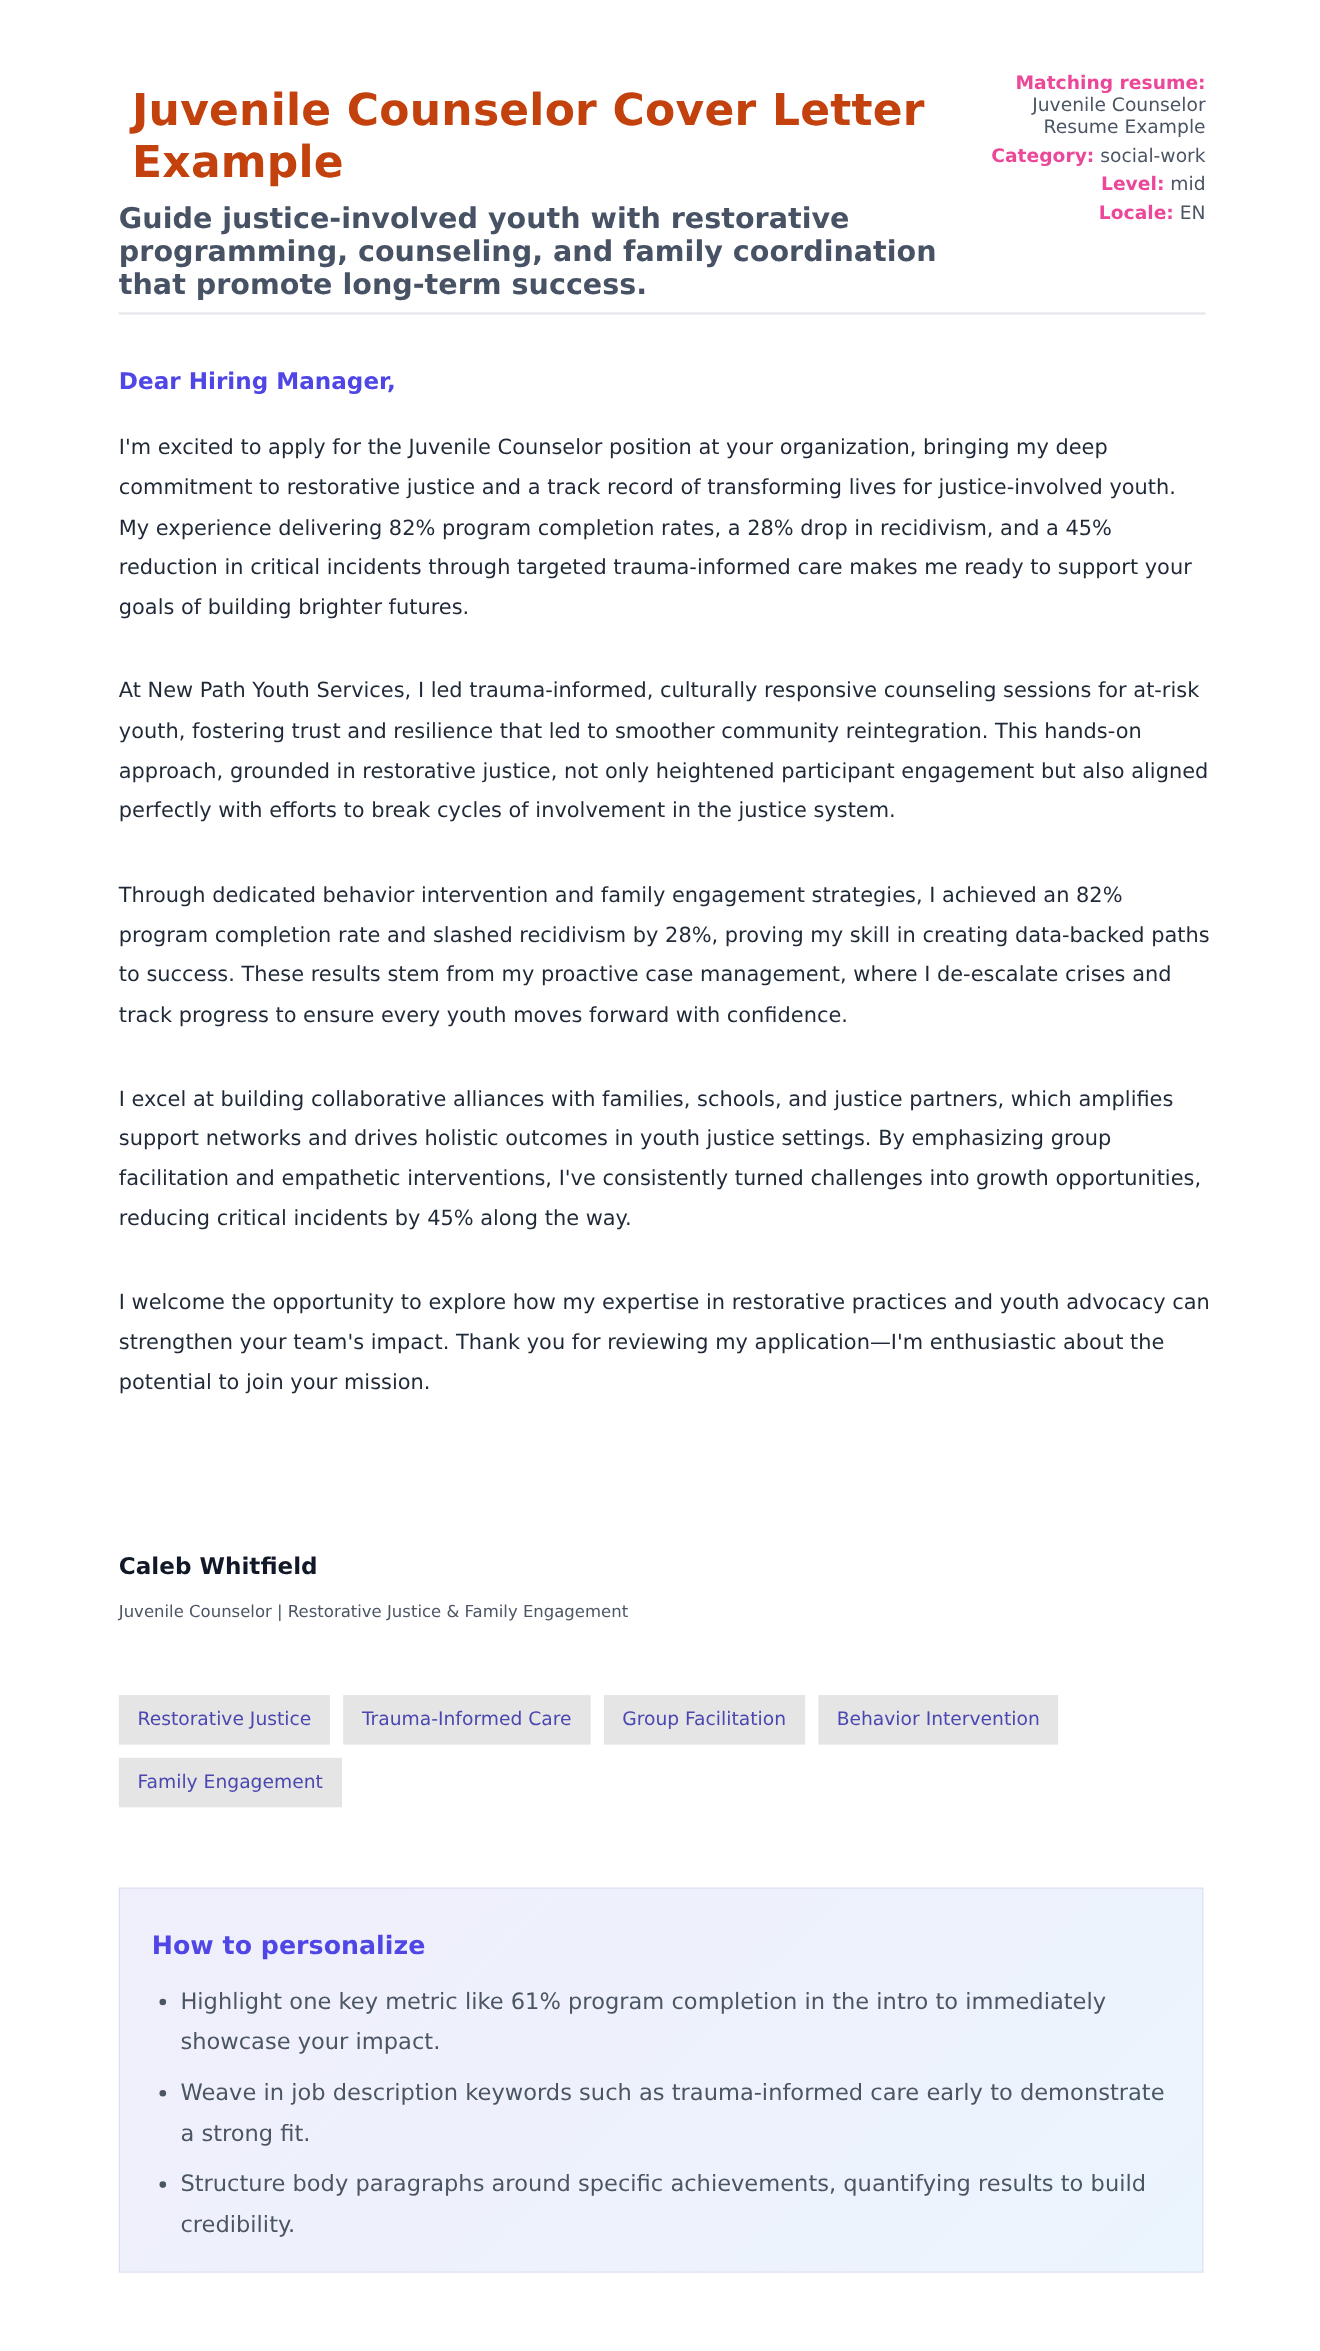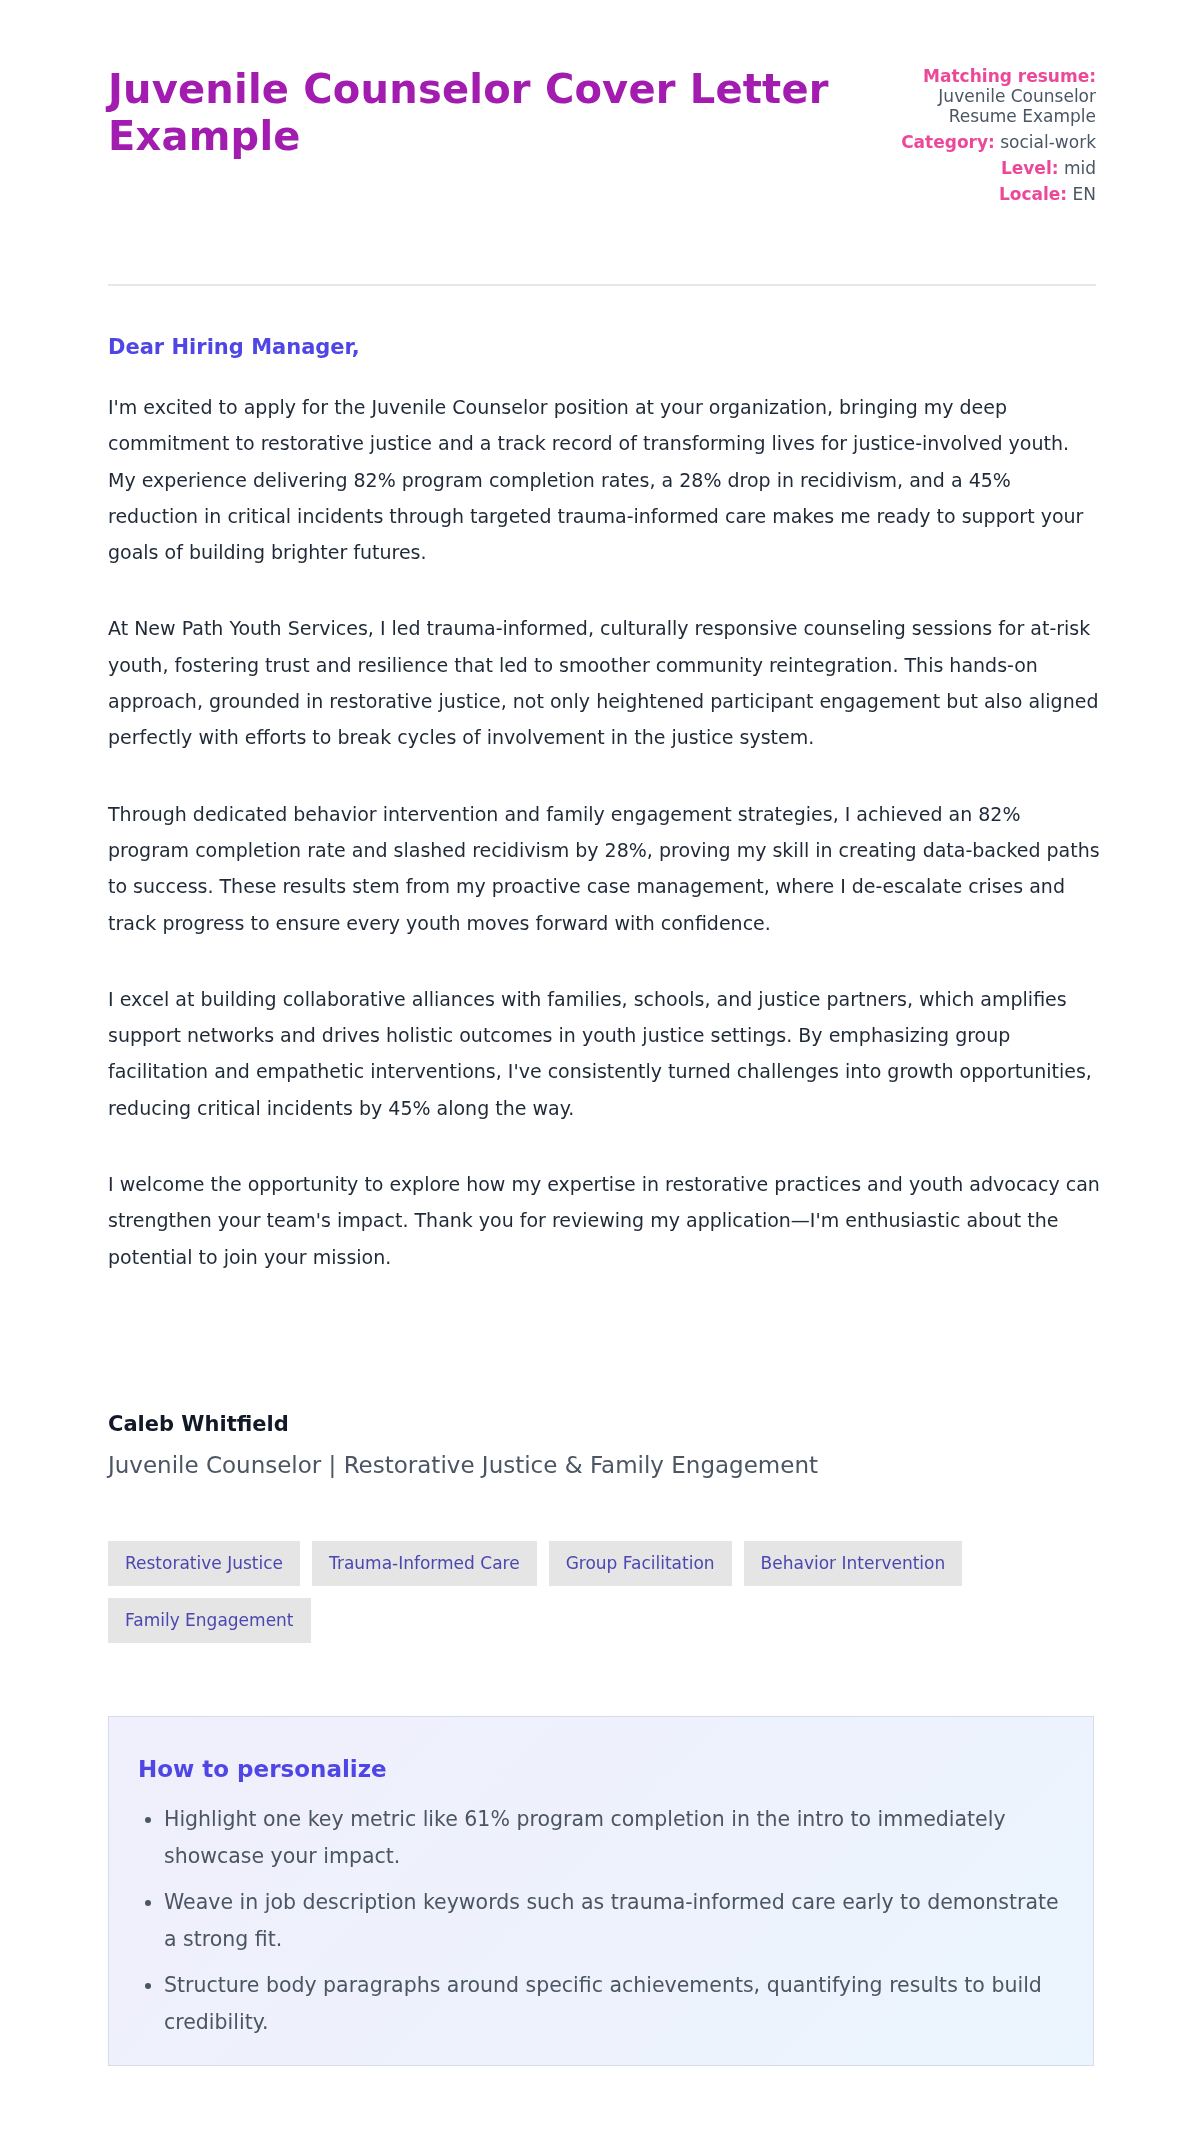--- a/index.html
+++ b/index.html
@@ -1,57 +1,58 @@
 <!DOCTYPE html>
 <html><head>
 <meta charset="utf-8">
 <style>
   html, body { margin: 0; padding: 0; background: #ffffff; }
   body { width: 1200px; height: 2137px; position: relative; font-family: "DejaVu Sans", sans-serif; color: #1f2937; }
   .page { position: absolute; left: 108px; top: 0; width: 988px; }
 
   .header { position: absolute; left: 0; top: 66px; width: 988px; }
   .title-block { position: absolute; left: 0; top: 0; width: 760px; }
-  .title { margin: 0; font-size: 40px; line-height: 47px; font-weight: 700; color: #a21caf; letter-spacing: 0.2px; }
+  .title { margin: 12px; font-size: 40px; line-height: 47px; font-weight: 700; color: #c2410c; letter-spacing: 0.2px; }
   .subtitle { margin: 2px 0 0 0; font-size: 26px; line-height: 30px; font-weight: 700; color: #475264; }
 
   .meta { position: absolute; right: 0; top: 0; text-align: right; font-size: 17px; line-height: 20px; color: #4b5563; width: 260px; }
   .meta .row { margin-bottom: 6px; }
   .meta .row.first { margin-bottom: 6px; }
   .meta b { color: #ec4899; font-weight: 700; }
 
   .divider { position: absolute; left: 0; top: 284px; width: 988px; height: 2px; background: #e5e7eb; }
 
   .salutation { position: absolute; left: 0; top: 332px; margin: 0; font-size: 21px; line-height: 30px; font-weight: 700; color: #4f46e5; }
 
   .body { position: absolute; left: 0; top: 389px; width: 994px; }
   .body p { margin: 0 0 40px 0; font-size: 19px; line-height: 36.3px; color: #1f2937; }
 
   .signature { position: absolute; left: 0; top: 1410px; }
   .sig-name { font-size: 21px; line-height: 28px; font-weight: 700; color: #111827; }
-  .sig-title { margin-top: 13px; font-size: 23px; line-height: 28px; color: #4b5563; }
+  .sig-title { margin-top: 13px; font-size: 15px; line-height: 28px; color: #4b5563; }
 
   .tags { position: absolute; left: 0; top: 1541px; width: 900px; display: flex; flex-wrap: wrap; gap: 12px 12px; }
   .tag { background: #e5e5e5; color: #4b47b0; font-size: 17px; line-height: 45px; height: 45px; padding: 0 17px; white-space: nowrap; }
 
   .tips { position: absolute; left: 0; top: 1716px; width: 986px; height: 350px; box-sizing: border-box;
           border: 1.5px solid #d6dbef; background: linear-gradient(135deg, #f0effc 0%, #edf2fc 60%, #ebf5fd 100%); padding-left: 14px; }
   .tips-title { position: absolute; left: 29px; top: 37px; margin: 0; font-size: 23px; line-height: 30px; font-weight: 700; color: #4f46e5; }
   .tips ul { position: absolute; left: 29px; top: 84px; margin: 0; padding: 0 0 0 26px; width: 900px; list-style: disc; }
   .tips li { font-size: 20.5px; line-height: 37px; color: #4b5563; margin-bottom: 9px; }
   .tips li::marker { color: #4b5563; }
 </style>
 </head>
 <body>
 
 <div class="page">
 
   <header class="header">
     <div class="title-block">
       <h1 class="title">Juvenile Counselor Cover Letter Example</h1>
+      <h2 class="subtitle">Guide justice-involved youth with restorative programming, counseling, and family coordination that promote long-term success.</h2>
     </div>
     <aside class="meta">
       <div class="row first">
         <b>Matching resume:</b><br>
         <span style="display:inline-block;width:160px;">Juvenile Counselor Resume Example</span>
       </div>
       <div class="row">
         <b>Category:</b>
         <span>social-work</span>
       </div>

